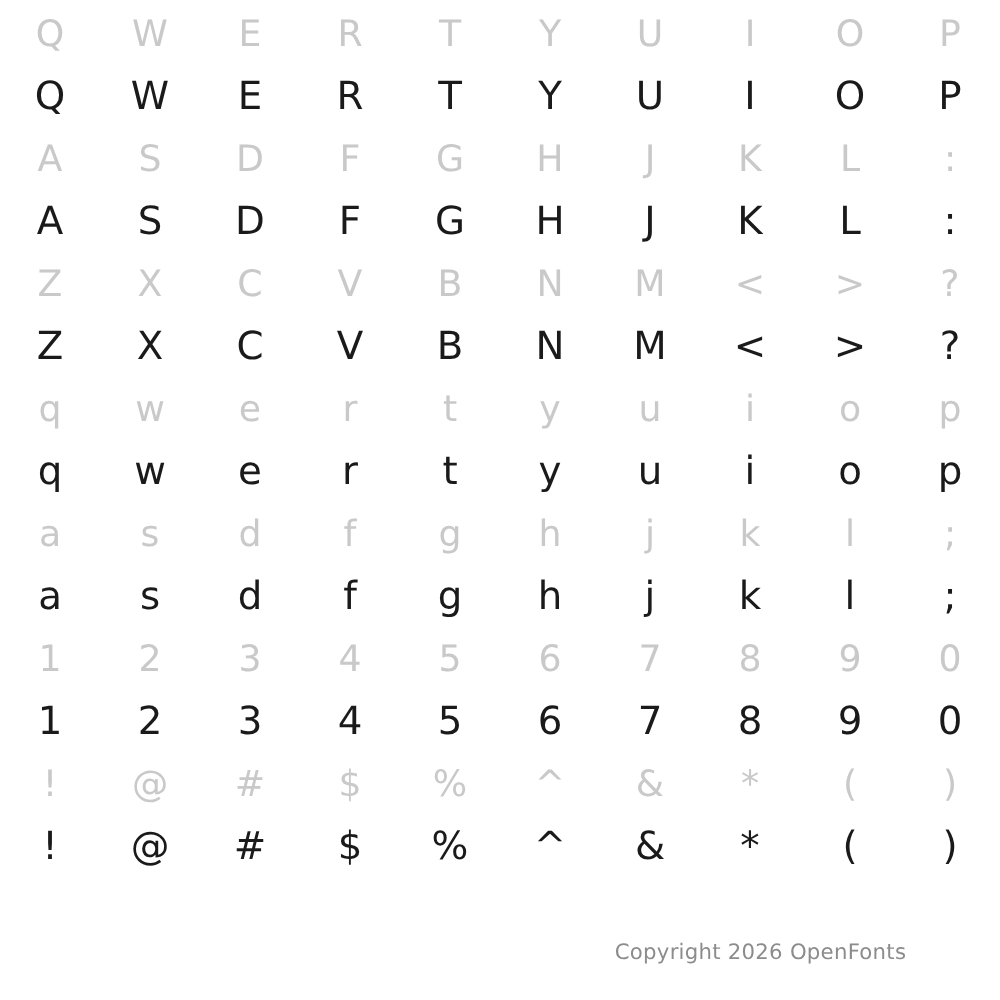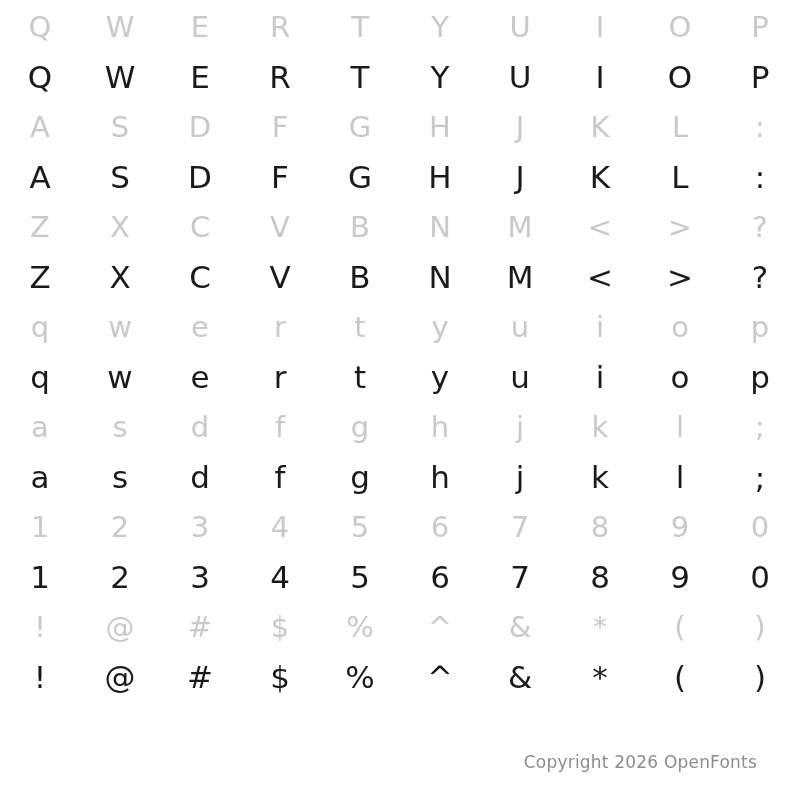--- a/index.html
+++ b/index.html
@@ -51,21 +51,21 @@
     font-size: 31px;
     height: 50px;
     line-height: 50px;
   }
   .footer {
     position: absolute;
     left: 0;
     right: 0;
     bottom: 28px;
     text-align: right;
-    padding-right: 43px;
+    padding-right: 75px;
     font-family: "DejaVu Sans", sans-serif;
     font-size: 17px;
     color: #8c8c8c;
     letter-spacing: 0.2px;
   }
 </style>
 </head>
 <body>
 
 <div id="sheet">

